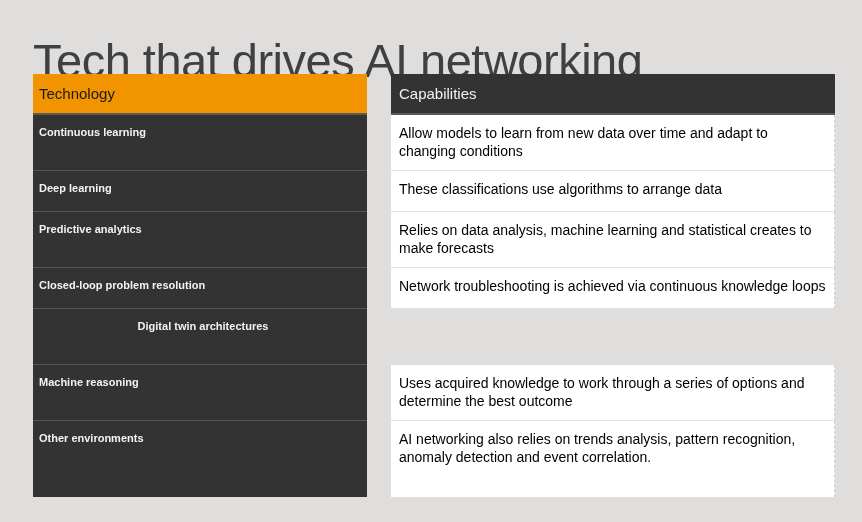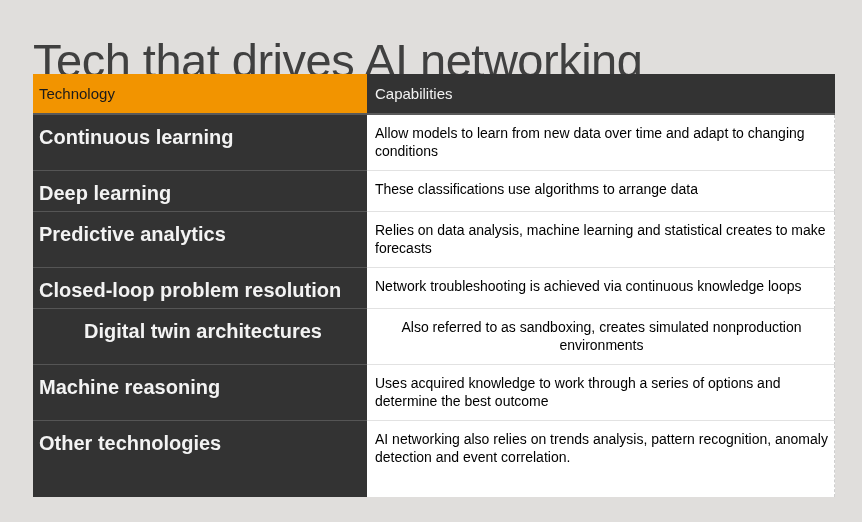--- a/index.html
+++ b/index.html
@@ -15,25 +15,25 @@
     font-family:"Liberation Sans", sans-serif;
     line-height:58px;
     margin-top:30px;
   }
   .tbl {
     position:absolute; left:33px; top:74px; width:802px;
   }
   .row { display:flex; }
   .hdr { height:41px;border-radius:7px; }
   .c1 { width:334px; box-sizing:border-box; padding-left:6px; }
-  .c2 { flex:1; box-sizing:border-box; padding-left:8px; padding-right:6px; }
+  .c2 { flex:1; box-sizing:border-box; padding-left:8px; padding-right:6px;margin-left:24px; }
   .hdr .c1 { background:#f29400; color:#1a1a1a; font-size:15px; line-height:39px; border-bottom:2px solid #5a5a5a; }
   .hdr .c2 { background:#333333; color:#f2f2f2; font-size:15px; line-height:39px; border-bottom:2px solid #5a5a5a; }
   .body-row .c1 {
-    background:#333333; color:#f3f3f3; font-weight:bold; font-size:20px;
+    background:#333333; color:#f3f3f3; font-weight:bold; font-size:11px;
     padding-top:11px; border-bottom:1px solid #555;
   }
   .body-row .c2 {
     background:#ffffff; color:#000000; font-size:14px; line-height:18px;
     padding-top:9px; border-bottom:1px solid #e2e2e2;
     border-right:1px dashed #cfcfcf;
   }
   .body-row:last-child .c1, .body-row:last-child .c2 { border-bottom:none; }
 </style>
 </head>
@@ -58,24 +58,23 @@
       <div class="row body-row" style="height: 56px;">
         <div class="c1">Predictive analytics</div>
         <div class="c2">Relies on data analysis, machine learning and statistical creates to make forecasts</div>
       </div>
       <div class="row body-row" style="height: 41px;">
         <div class="c1">Closed-loop problem resolution</div>
         <div class="c2">Network troubleshooting is achieved via continuous knowledge loops</div>
       </div>
       <div class="row body-row" style="height: 56px; text-align: center;">
         <div class="c1">Digital twin architectures</div>
-        <div class="c2">Also referred to as sandboxing, creates simulated nonproduction environments</div>
       </div>
       <div class="row body-row" style="height: 56px;">
         <div class="c1">Machine reasoning</div>
         <div class="c2">Uses acquired knowledge to work through a series of options and determine the best outcome</div>
       </div>
       <div class="row body-row" style="height: 76px;">
-        <div class="c1">Other technologies</div>
+        <div class="c1">Other environments</div>
         <div class="c2">AI networking also relies on trends analysis, pattern recognition, anomaly detection and event correlation.</div>
       </div>
     </div>
 </div>
 
 </body></html>

